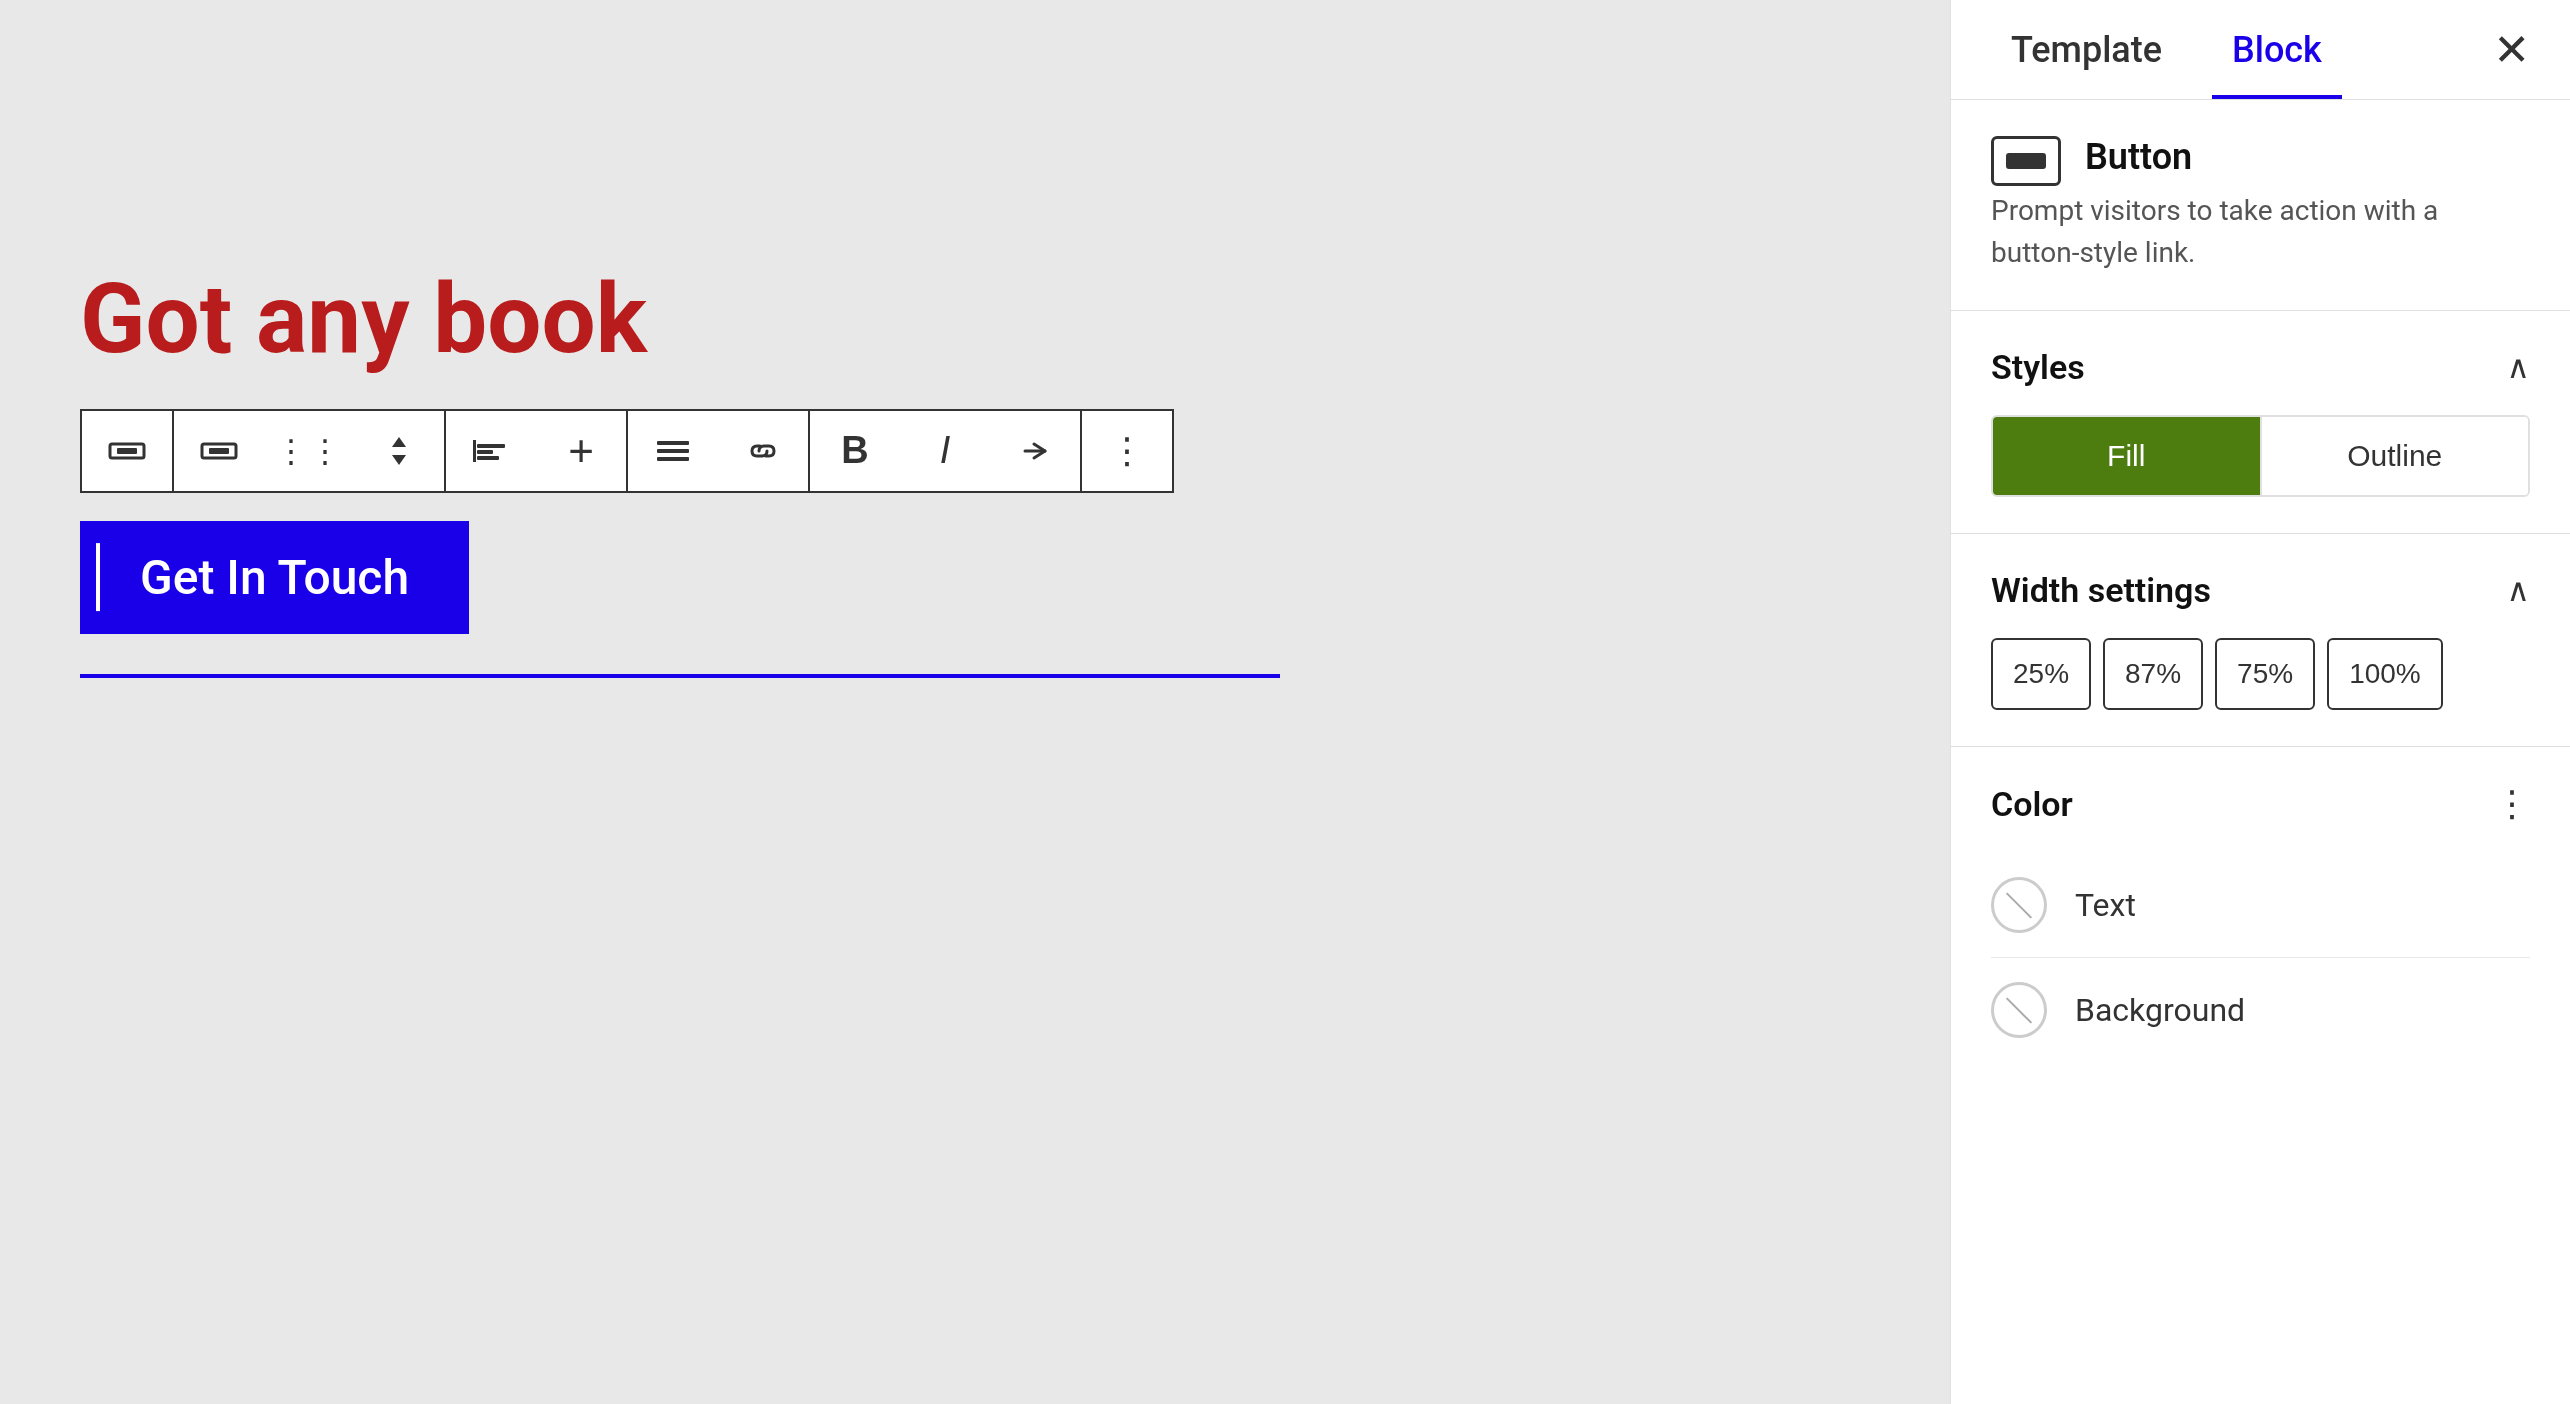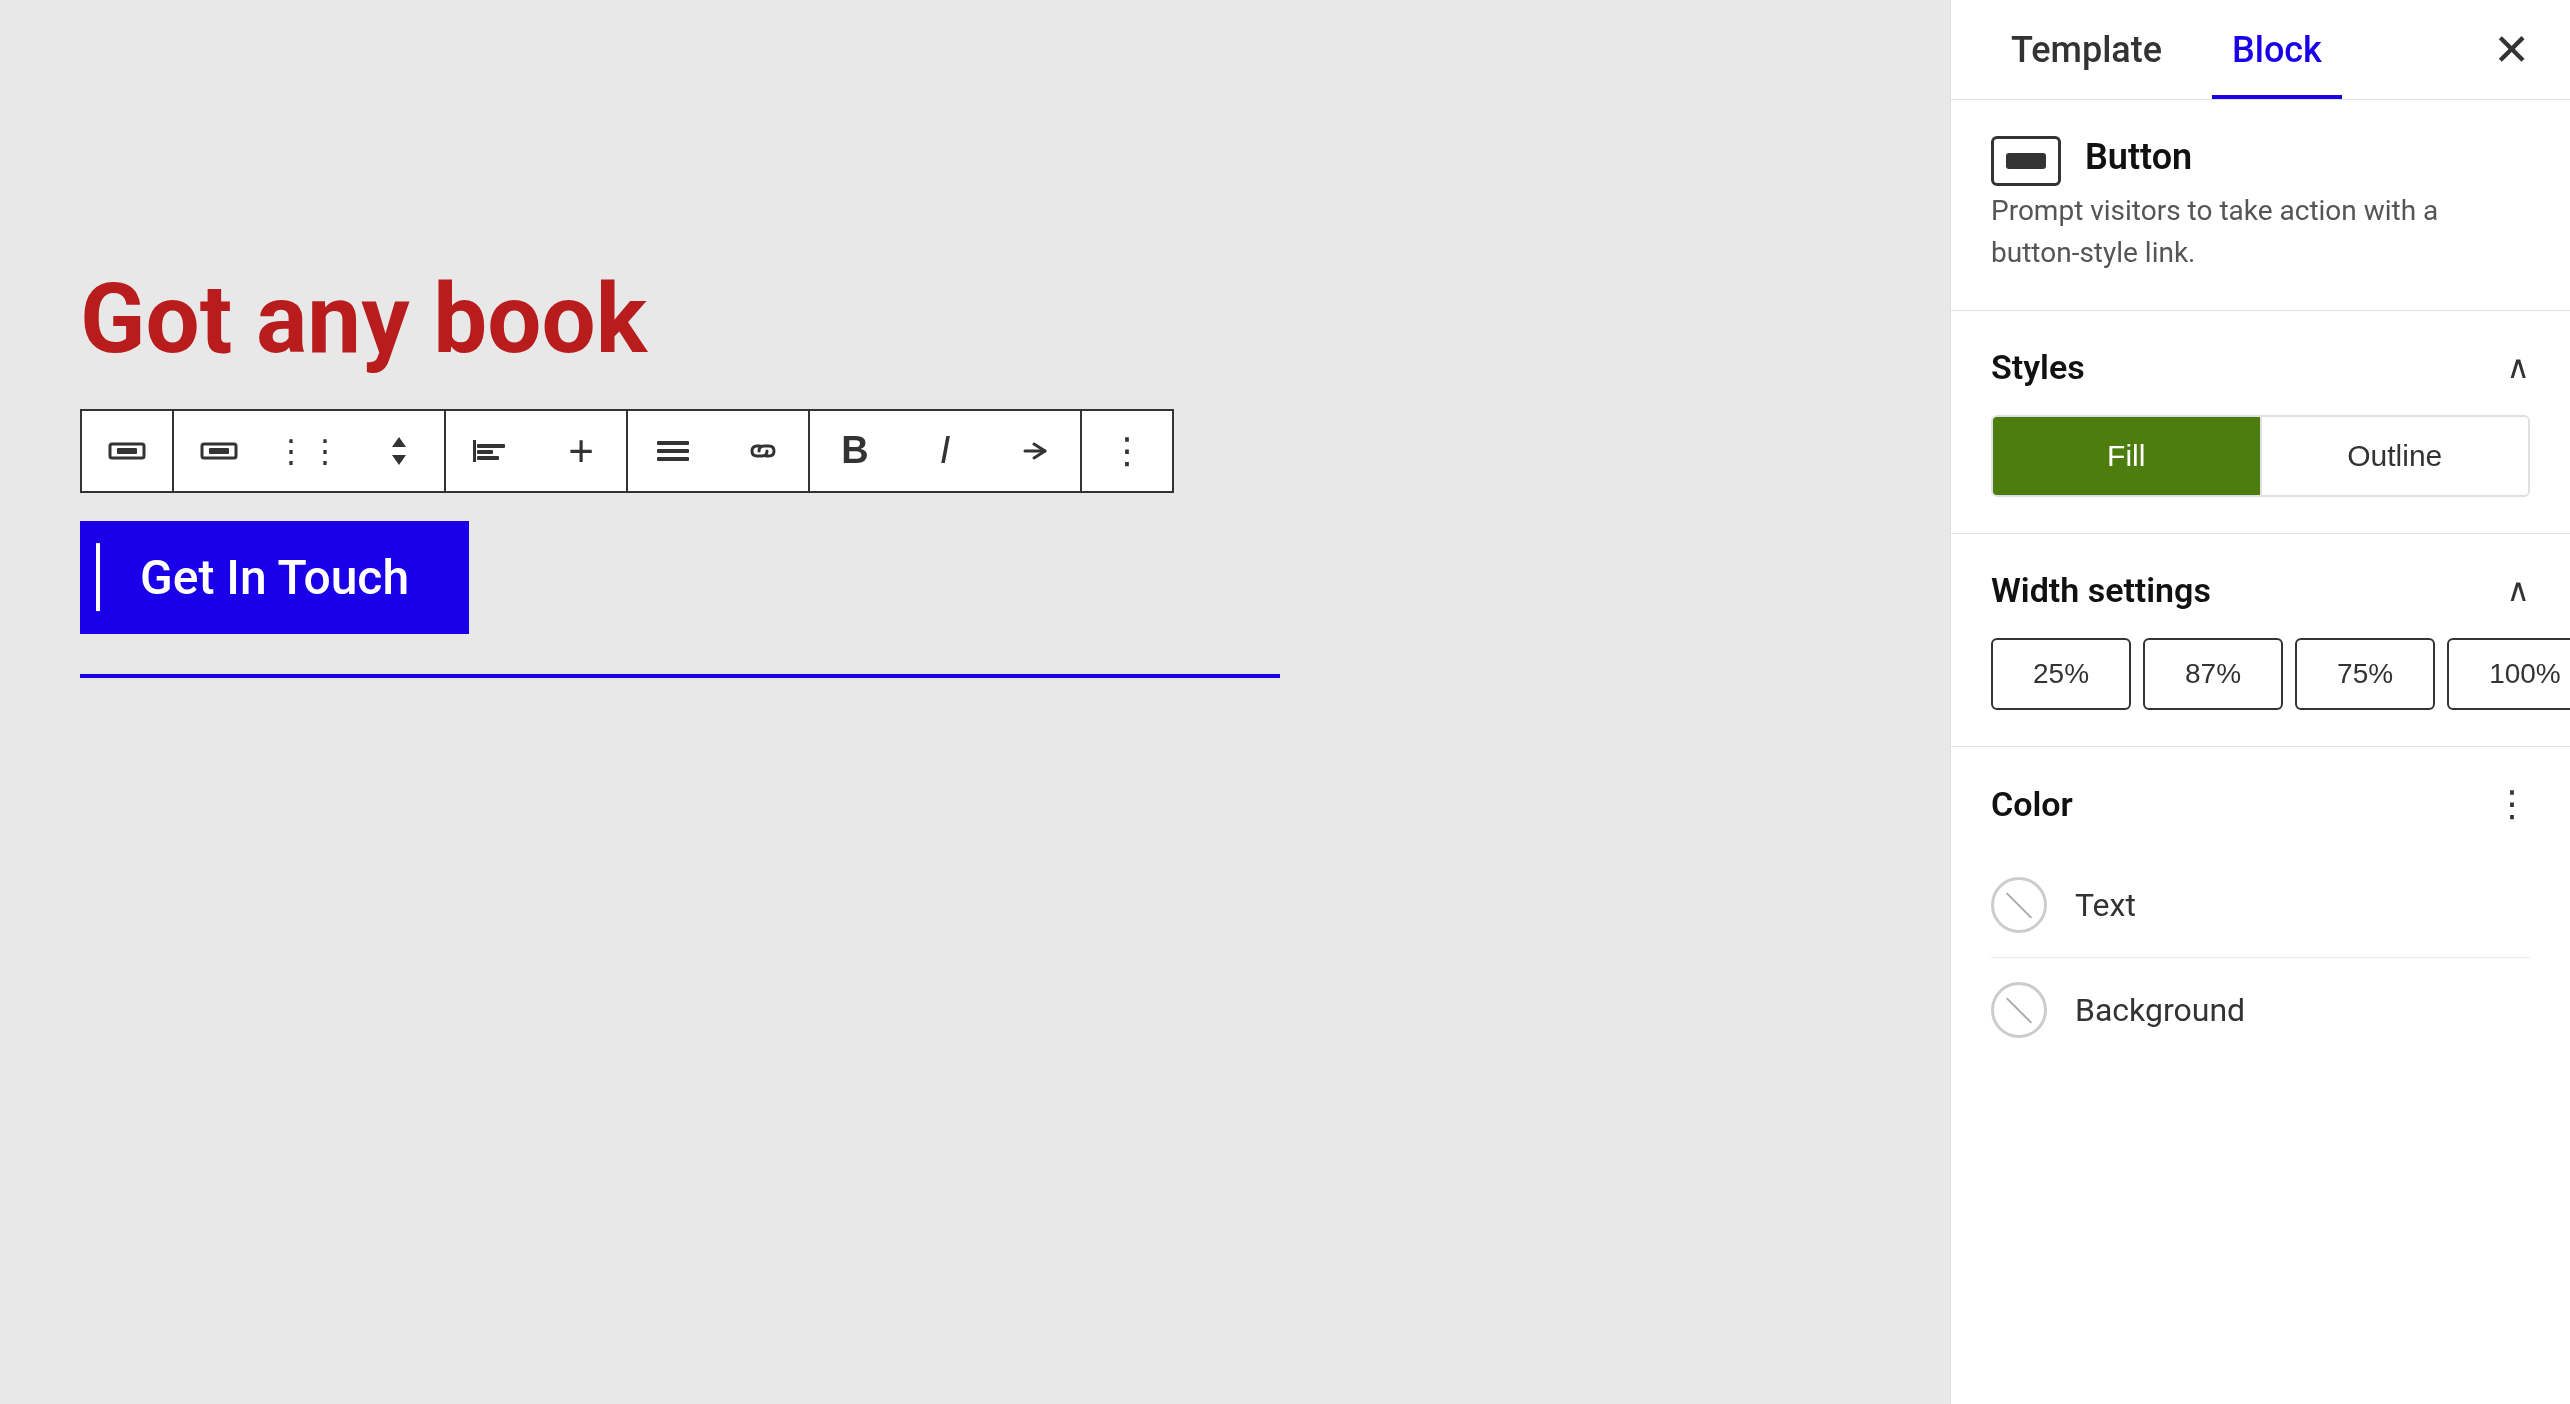--- a/index.html
+++ b/index.html
@@ -259,21 +259,21 @@
       border-right: 2px solid #e0e0e0;
     }
 
     
     .width-row {
       display: flex;
       gap: 12px;
     }
 
     .width-btn {
-      padding: 18px 40px;
+      padding: 18px 20px;
       font-size: 28px;
       border: 2px solid #333;
       border-radius: 6px;
       cursor: pointer;
       background: #fff;
       color: #333;
       font-weight: 500;
     }
 
     

